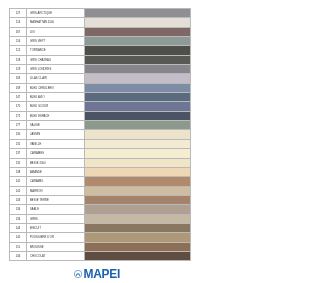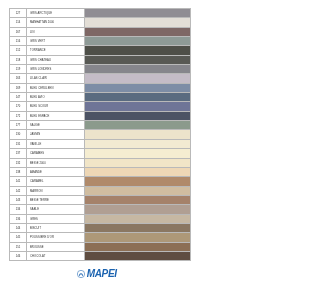--- a/index.html
+++ b/index.html
@@ -85,23 +85,22 @@
     align-items: center;
     gap: 1.5px;
   }
   .brand-logo {
     width: 8px;
     height: 8px;
     flex: 0 0 8px;
   }
   .brand-text {
     font-family: "Liberation Sans", sans-serif;
-    font-size: 10px;
+    font-size: 12px;
     font-weight: bold;
-    font-style: italic;
     color: #1b63b0;
     letter-spacing: -0.3px;
     line-height: 8px;
   }
 </style>
 </head>
 <body>
 
 <div class="sheet">
 

